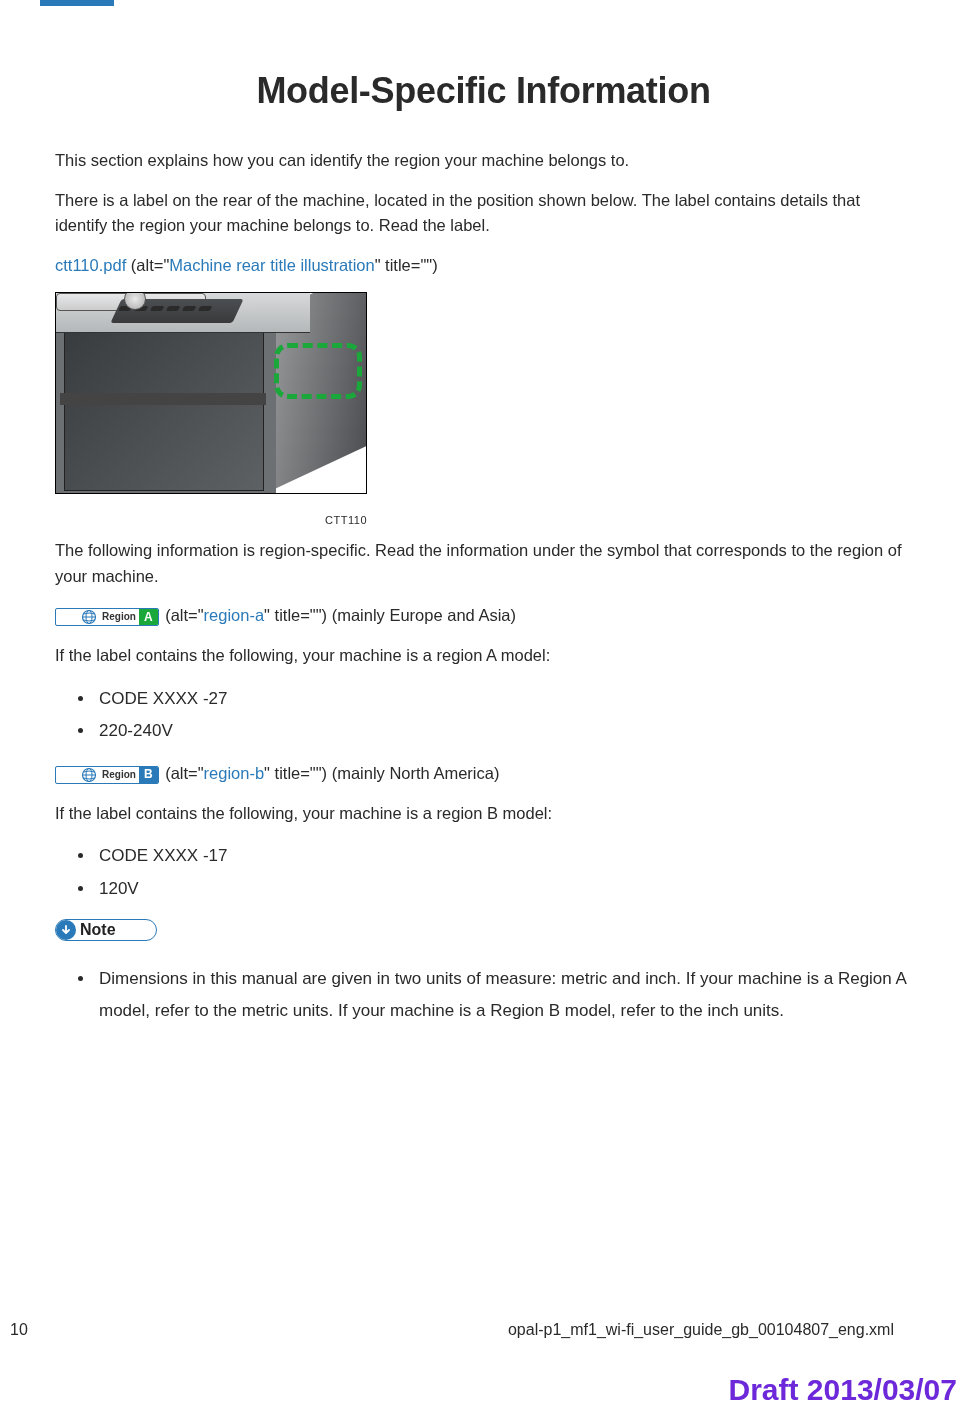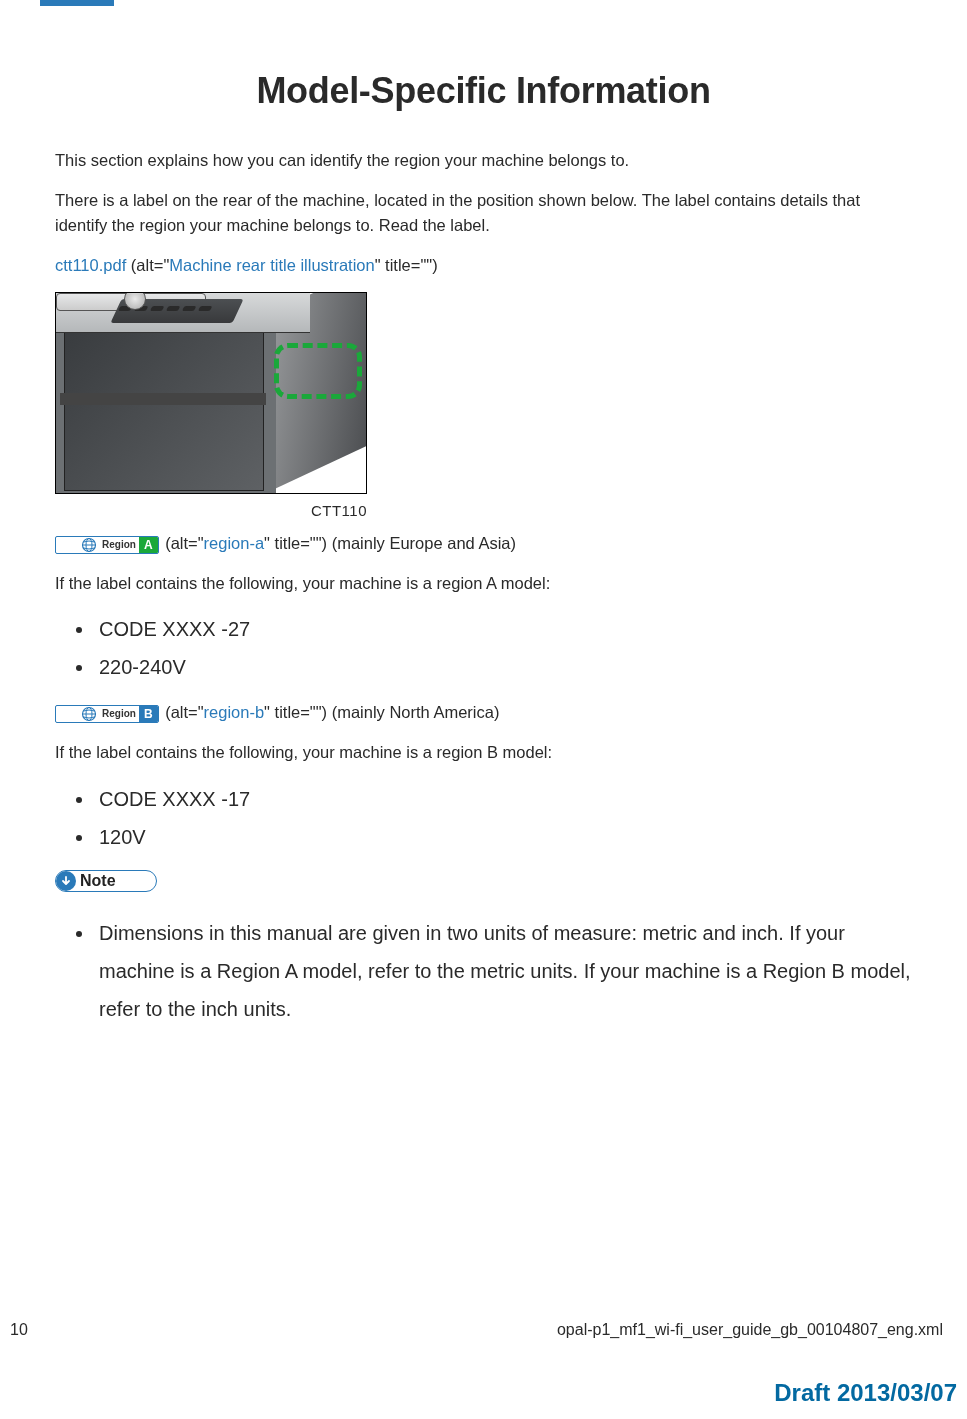--- a/index.html
+++ b/index.html
@@ -41,58 +41,58 @@
            background: linear-gradient(#e7e8e9,#ccc); border: 1px solid #555; border-radius: 4px; }
   .p-panel { position: absolute; left: 60px; top: 6px; width: 122px; height: 24px;
              background: linear-gradient(#4c4f52,#38393b); border-radius: 3px; transform: skewX(-25deg); }
   .p-panel span { display:inline-block; width:12px; height:5px; margin:2px 2px; background:#2a2a2a; border-radius:2px;}
   .p-knob { position:absolute; left:68px; top:-5px; width:22px; height:22px; border-radius:50%;
             background: radial-gradient(#eaeaea,#a8a8a8); border:1px solid #555;}
   .p-side { position:absolute; left:210px; top:22px; width:100px; height:178px;
             background: linear-gradient(100deg,#9a9c9e,#4e5053); transform: skewY(-25deg); transform-origin: top left;}
   .p-front { position:absolute; left:4px; top:100px; width:206px; height:12px; background:#444; }
   .highlight { position:absolute; left:218px; top:50px; width:88px; height:56px; border:5px dashed #1aa83a; border-radius:14px;}
-  .fig-caption { font-size: 15px; text-align: right; width: 312px; padding-top: 8px; letter-spacing: 0.5px;}
+  .fig-caption { font-size: 11px; text-align: right; width: 312px; padding-top: 20px; letter-spacing: 0.5px;}
   .region-badge {
     display: inline-flex; align-items: center; vertical-align: middle;
     height: 18px; border: 1px solid #2a7ab9; border-radius: 2px; overflow:hidden;
     margin-right: 2px;
     padding-left: 22px;
   }
   .region-badge .globe {
     width: 16px; height: 16px; margin: 0 3px;
   }
   .region-badge .globe svg { display:block; }
   .region-badge .txt { font-size: 10px; font-weight: bold; padding: 0 3px 0 2px; color:#333; }
   .region-badge .letter { font-size: 12px; font-weight: bold; padding: 0 5px; color:#fff; }
   .region-badge.a .letter { background:#1aa83a; }
   .region-badge.b .letter { background:#2a7ab9; }
   ul.bul { margin: 4px 0 14px 0; padding-left: 40px; }
-  ul.bul li { font-size: 20px; line-height: 1.9; padding-left: 4px;}
+  ul.bul li { font-size: 17px; line-height: 1.9; padding-left: 4px;}
   .note-badge {
     display: inline-flex; align-items: center; height: 22px;
     border: 1.5px solid #2a7ab9; border-radius: 11px; padding-right: 40px;
     margin-bottom: 18px;
   }
   .note-badge .circ {
     width: 20px; height: 20px; border-radius: 50%; background:#2a7ab9;
     display:flex; align-items:center; justify-content:center; margin: 0 4px 0 0;
   }
   .note-badge .circ svg { display:block; }
   .note-badge .lbl { font-weight: bold; font-size: 16px; color:#222; }
   .footer {
     position: absolute; bottom: 80px; left: 0; right: 0;
-    display: flex; justify-content: space-between; padding: 0 24px 0 10px;
+    display: flex; justify-content: space-between; padding: 0 73px 0 10px;
     font-size: 16px;
   }
   .pagenum { font-size: 16px; }
   .footer-file { font-size: 16px; }
   .draft {
     position: absolute; bottom: 12px; right: 10px;
-    font-size: 24px; font-weight: bold; color: #0369a1;
+    font-size: 30px; font-weight: bold; color: #6d28d9;
   }
 </style>
 </head>
 <body>
 
 <div class="topbar"></div>
 
 <div class="page">
 
   <h1>Model-Specific Information</h1>
@@ -116,20 +116,21 @@
         <div class="p-panel">
           <span></span><span></span><span></span><span></span><span></span><span></span>
         </div>
         <div class="p-knob"></div>
         <div class="highlight"></div>
       </div>
     </div>
     <div class="fig-caption">CTT110</div>
   </div>
 
+  <p>The following information is region-specific. Read the information under the symbol that corresponds to the region of your machine.</p>
 
   
   <p>
     <span class="region-badge a">
       <span class="globe">
         <svg width="16" height="16" viewBox="0 0 16 16">
           <circle cx="8" cy="8" r="6.5" fill="none" stroke="#2a7ab9" stroke-width="1.2"></circle>
           <ellipse cx="8" cy="8" rx="3" ry="6.5" fill="none" stroke="#2a7ab9" stroke-width="1"></ellipse>
           <line x1="1.5" y1="8" x2="14.5" y2="8" stroke="#2a7ab9" stroke-width="1"></line>
           <path d="M2.5 5 Q8 3 13.5 5" fill="none" stroke="#2a7ab9" stroke-width="1"></path>

